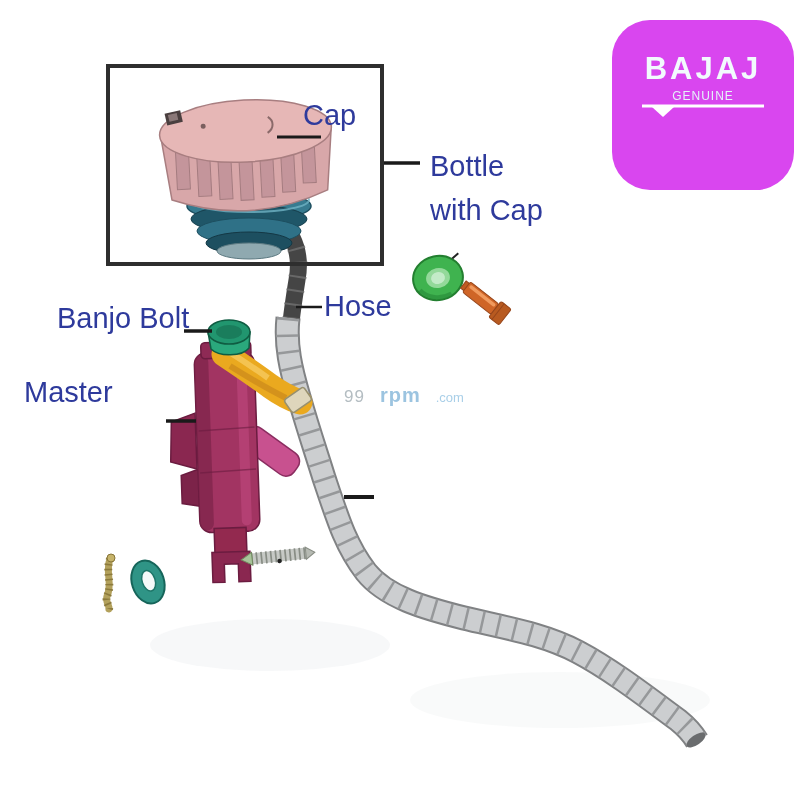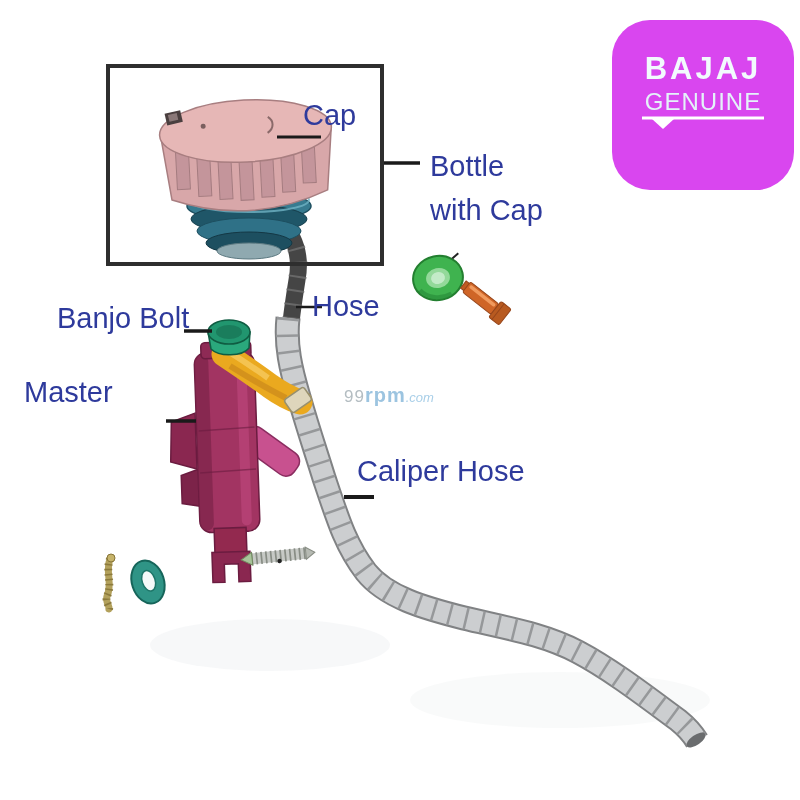--- a/index.html
+++ b/index.html
@@ -9,51 +9,52 @@
   }
   #artwork{position:absolute;left:0;top:0;}
   .part-label{
     position:absolute;color:#2e3a9c;font-size:29px;line-height:1.1;
     font-family:Liberation Sans, sans-serif;white-space:nowrap;
   }
   
   .lbl-cap{left:303px;top:100px;}
   .lbl-bottle-1{left:430px;top:151px;}
   .lbl-bottle-2{left:430px;top:195px;}
-  .lbl-hose{left:312px;top:291px;}
+  .lbl-hose{left:324px;top:291px;}
   .lbl-banjo{left:57px;top:303px;}
   .lbl-master-1{left:24px;top:377px;}
   .lbl-master-2{left:24px;top:412px;}
   .lbl-caliper{left:357px;top:456px;}
   
   .logo{
     position:absolute;left:612px;top:20px;width:182px;height:170px;
     background:#d946ef;border-radius:38px;text-align:center;color:#ffffff;
   }
   .logo-brand{
     margin-top:33px;font-size:31px;font-weight:800;letter-spacing:3px;
     color:#f2fafd;line-height:1;
   }
   .logo-subtitle{
-    margin-top:6px;font-size:24px;font-weight:400;letter-spacing:1px;
+    margin-top:6px;font-size:12px;font-weight:400;letter-spacing:1px;
     color:#e4f2f9;line-height:1;
   }
   .logo-word{
     margin-top:1px;font-size:34px;font-weight:700;letter-spacing:1px;
     color:#ffffff;line-height:1;
   }
   .logo-underline{display:block;margin:1px auto 0 auto;}
   
   .watermark{
     position:absolute;left:344px;top:384px;display:flex;align-items:baseline;
     user-select:none;
+    gap:15px;
   }
   .wm-1{font-size:17px;color:#b4bdc2;letter-spacing:1px;}
   .wm-2{font-size:20px;font-weight:700;color:#9cc4e0;letter-spacing:1px;}
-  .wm-3{font-size:13px;color:#a9cfe8;font-style:italic;}
+  .wm-3{font-size:13px;color:#a9cfe8;}
 </style>
 </head>
 <body>
 
 <div id="canvas">
 
   <svg id="artwork" width="800" height="800" viewBox="0 0 800 800" xmlns="http://www.w3.org/2000/svg">
 
     <ellipse cx="270" cy="645" rx="120" ry="26" fill="#6a7a80" opacity="0.05"></ellipse>
     <ellipse cx="560" cy="700" rx="150" ry="28" fill="#6a7a80" opacity="0.04"></ellipse>
@@ -172,21 +173,20 @@
       <line x1="344" y1="497" x2="374" y2="497" stroke-width="4"></line>
     </g>
   </svg>
 
   <div class="part-label lbl-cap">Cap</div>
   <div class="part-label lbl-bottle-1">Bottle</div>
   <div class="part-label lbl-bottle-2">with Cap</div>
   <div class="part-label lbl-hose">Hose</div>
   <div class="part-label lbl-banjo">Banjo Bolt</div>
   <div class="part-label lbl-master-1">Master</div>
-  <div class="part-label lbl-caliper">Caliper Hose</div>
 
   <div class="watermark">
     <span class="wm-1">99</span>
       <span class="wm-2">rpm</span>
       <span class="wm-3">.com</span>
   </div>
 
   <div class="logo">
     <div class="logo-brand">BAJAJ</div>
     <div class="logo-subtitle">GENUINE</div>

